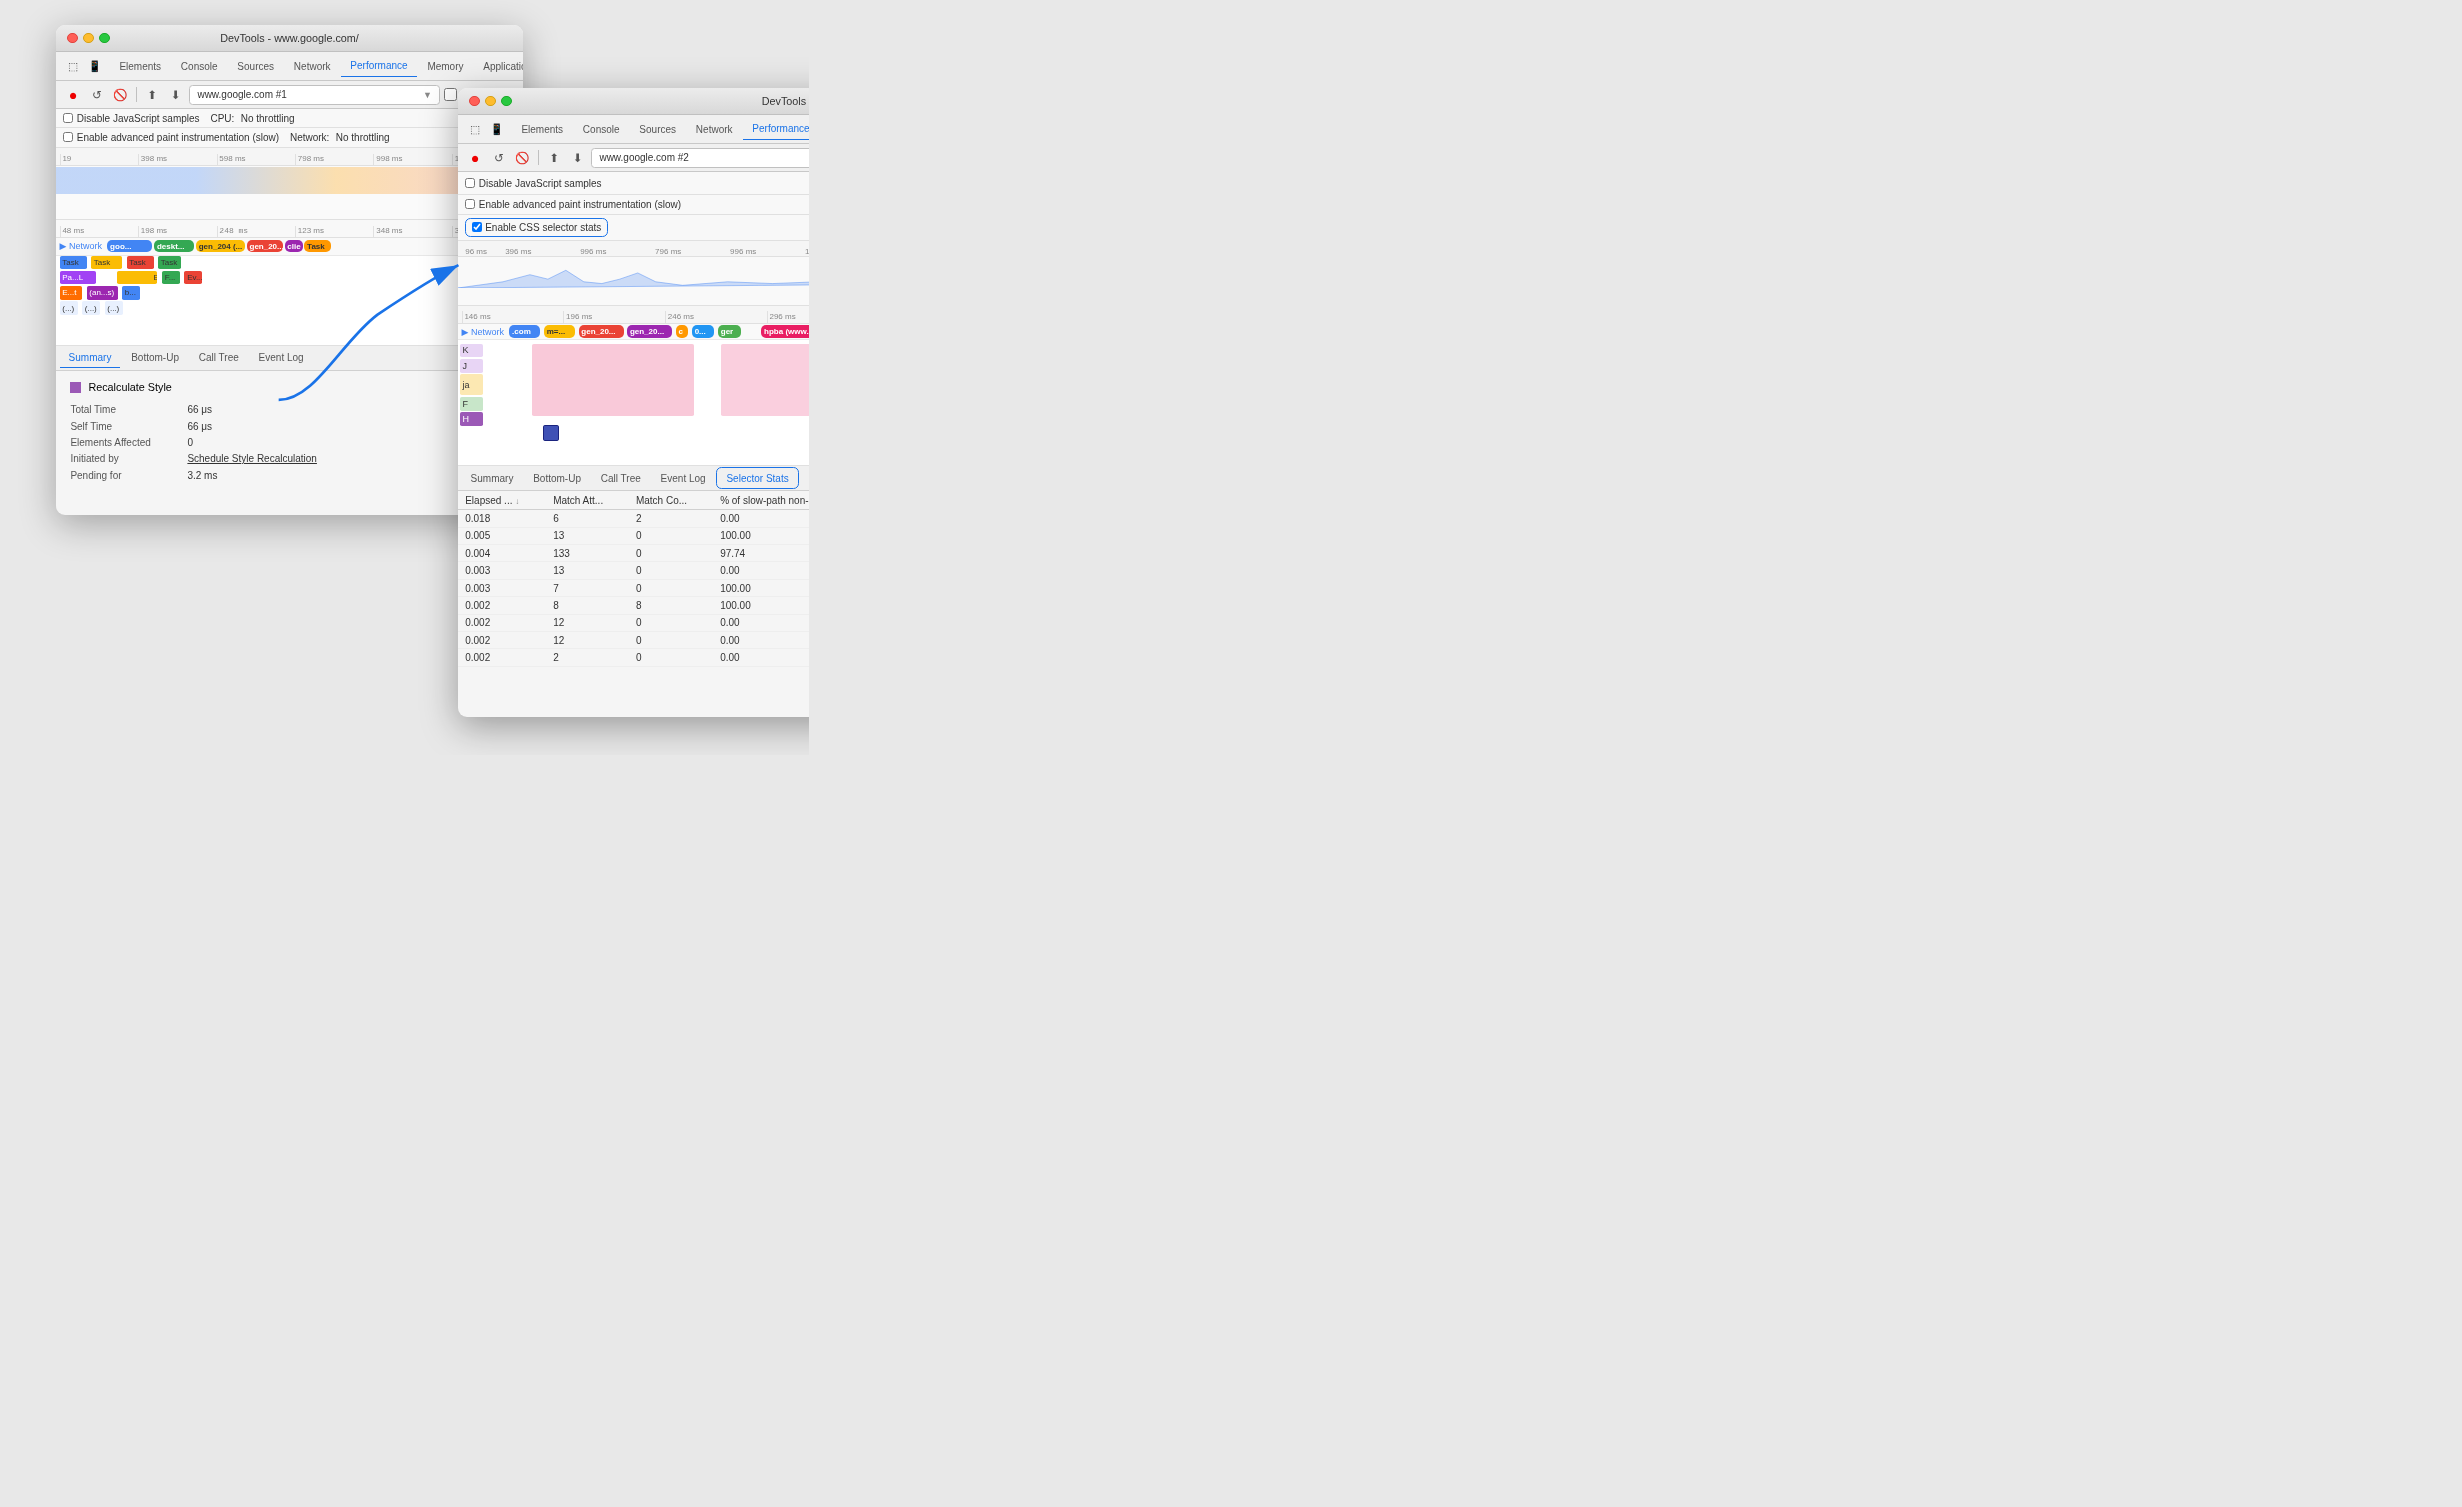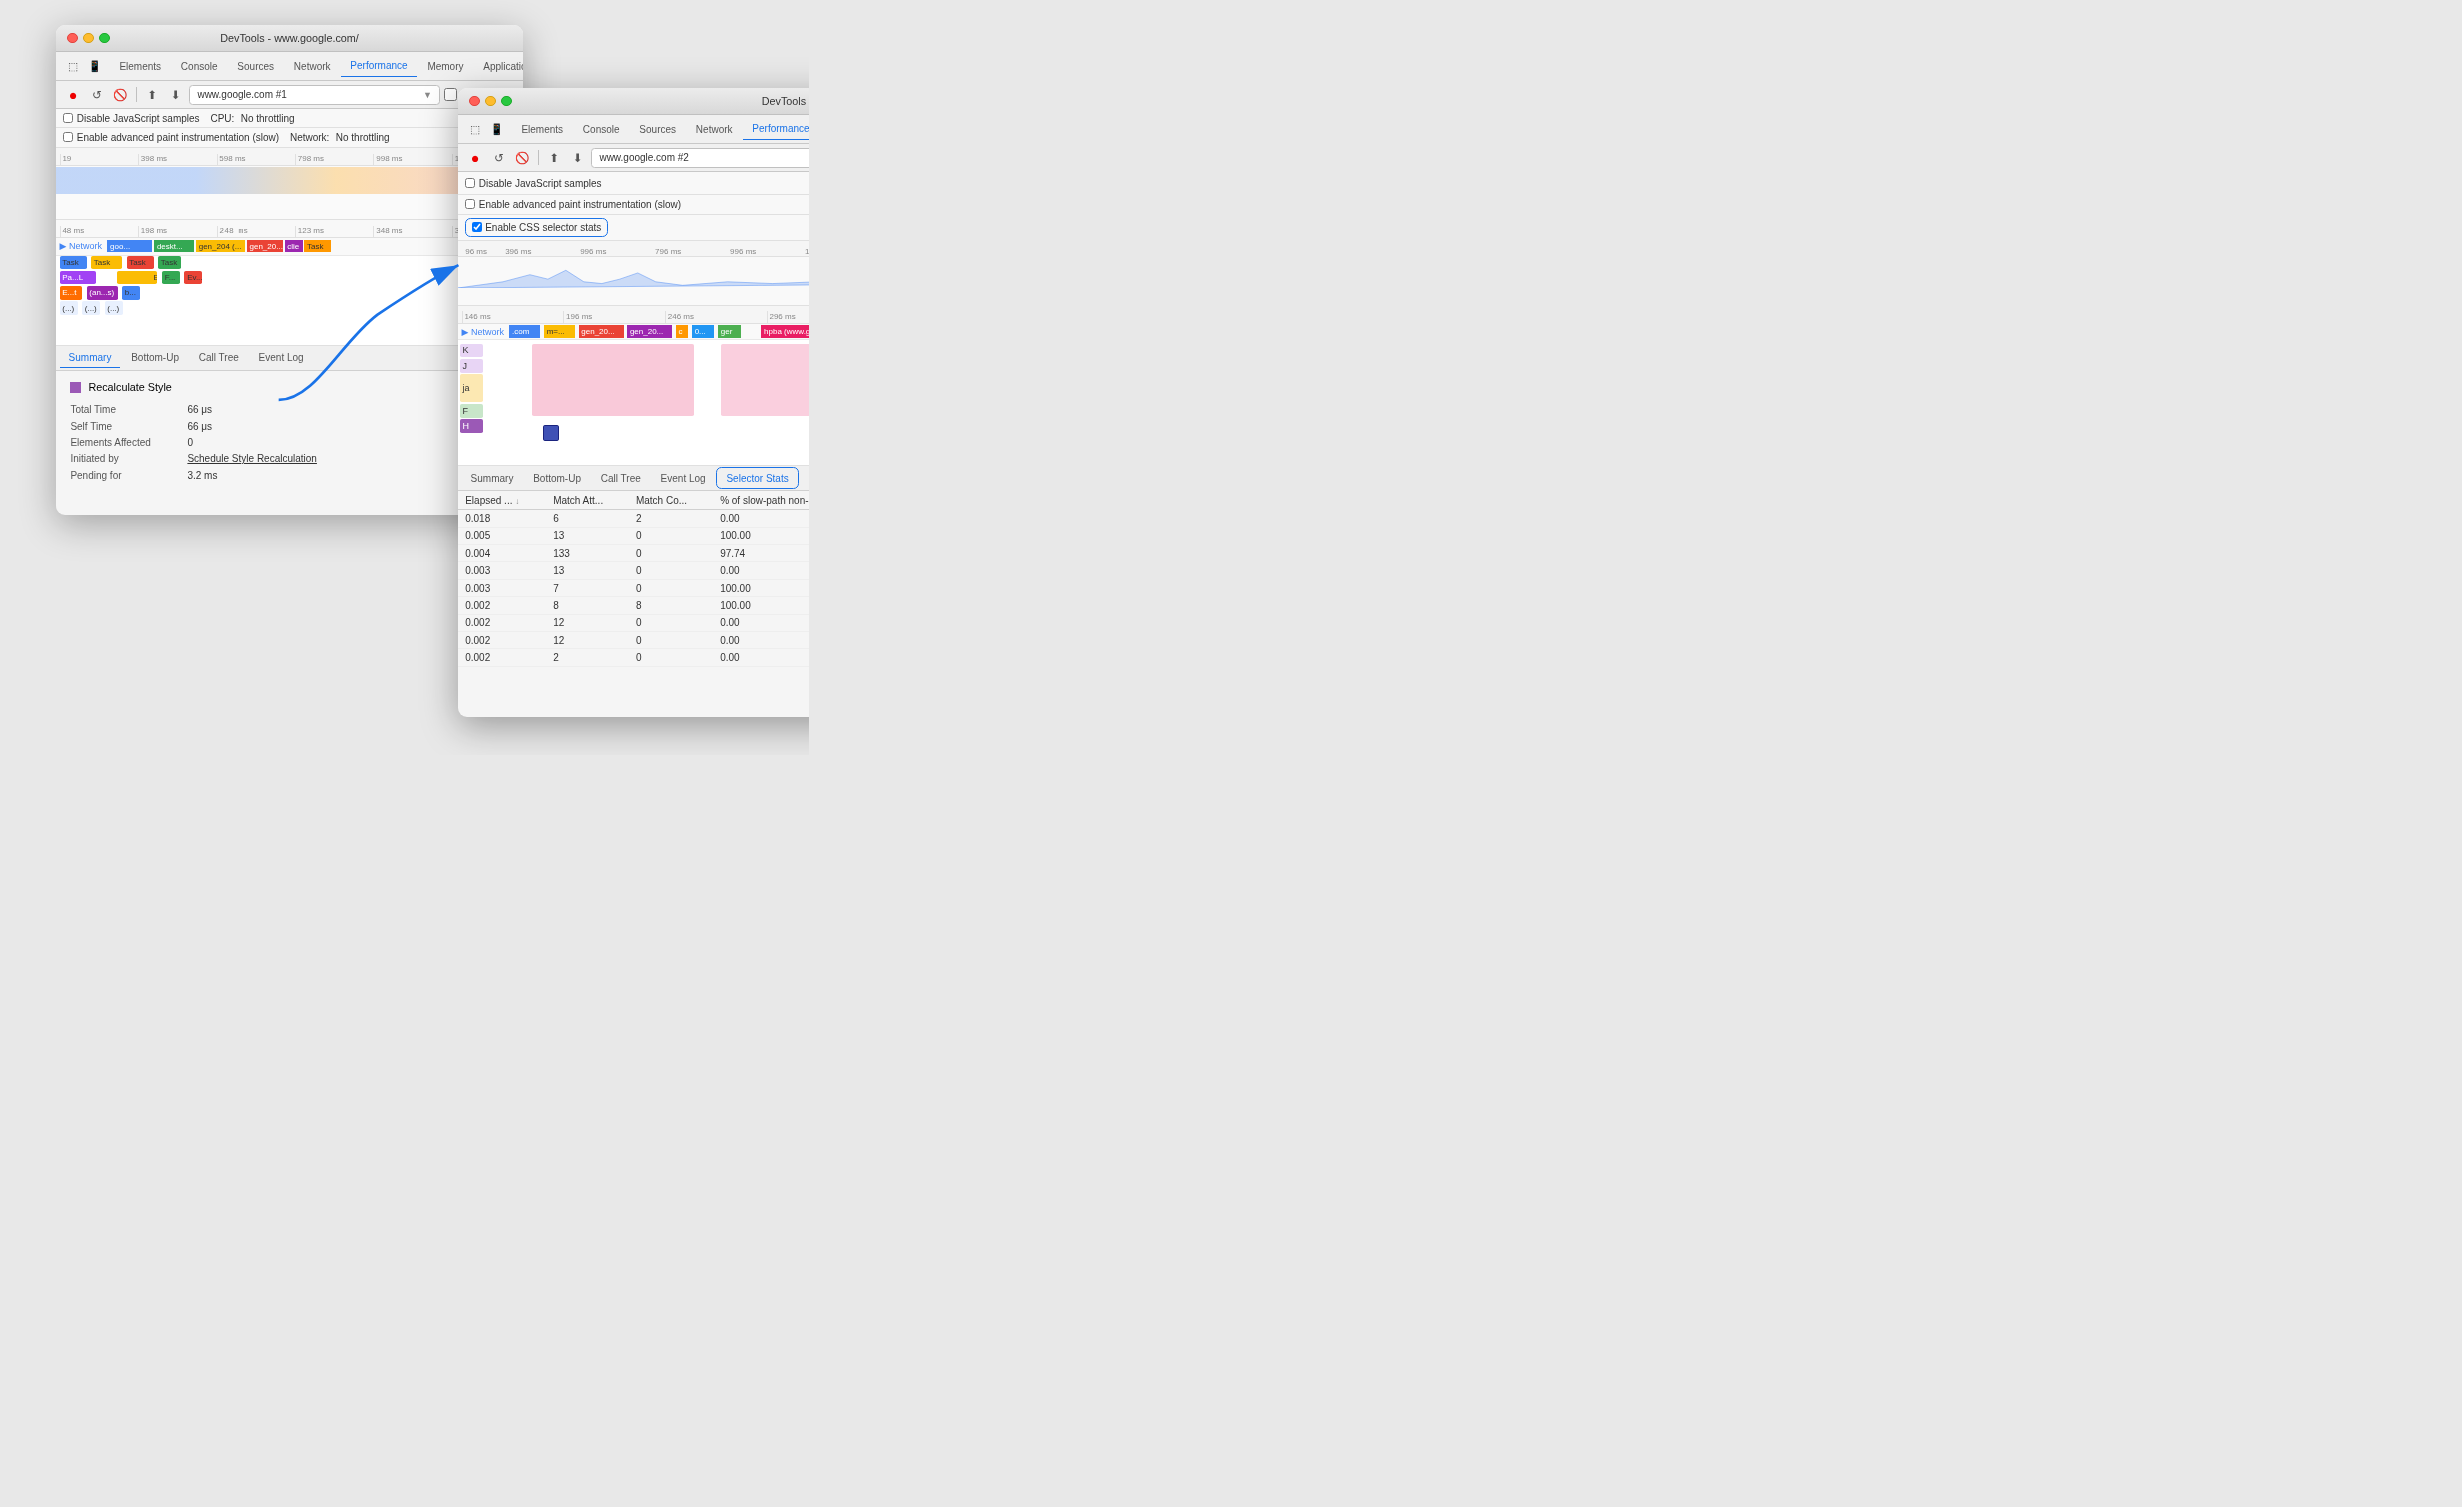--- a/index.html
+++ b/index.html
@@ -211,29 +211,30 @@
       align-items: center;
       padding: 0 3.6px;
       font-size: 9px;
       color: #333;
       overflow: hidden;
       gap: 1.8px;
     }
 
     .net-segment {
       height: 12.6px;
-      border-radius: 0;
+      border-radius: 5px;
       display: flex;
       align-items: center;
       padding: 0 2.7px;
       font-size: 8px;
       color: white;
       white-space: nowrap;
       overflow: hidden;
       flex-shrink: 0;
+      font-weight: bold;
     }
 
     
     .flame-chart {
       height: 144px;
       background: white;
       border-bottom: 0.9px solid #e0e0e0;
       position: relative;
       overflow: hidden;
     }
@@ -685,21 +686,21 @@
       <div class="net-segment" style="background:#e91e63;width:72px;margin-left:19px;">hpba (www.go...</div>
       <div class="net-segment" style="background:#00bcd4;width:49px;margin-left:1.8px;">gen_204 (...</div>
     </div>
 
     <div class="flame-chart" style="height:126px;overflow:hidden;">
       <div style="display:flex;height:100%;gap:1.8px;">
 
         <div style="display:flex;flex-direction:column;gap:1.8px;padding:3.6px 1.8px;width:27px;">
           <div style="font-size:9px;color:#333;height:13.5px;display:flex;align-items:center;background:#e8d5f5;border-radius:1.8px;padding:0 2.7px;">K</div>
           <div style="font-size:9px;color:#333;height:13.5px;display:flex;align-items:center;background:#e8d5f5;border-radius:1.8px;padding:0 2.7px;">J</div>
-          <div style="font-size:9px;color:#333;height:28px;display:flex;align-items:center;background:#fce8b2;border-radius:1.8px;padding:0 2.7px;">ja</div>
+          <div style="font-size:9px;color:#333;height:21px;display:flex;align-items:center;background:#fce8b2;border-radius:1.8px;padding:0 2.7px;">ja</div>
           <div style="font-size:9px;color:#333;height:13.5px;display:flex;align-items:center;background:#c8e6c9;border-radius:1.8px;padding:0 2.7px;">F</div>
           <div style="font-size:9px;color:white;height:13.5px;display:flex;align-items:center;background:#9b59b6;border-radius:1.8px;padding:0 2.7px;">H</div>
         </div>
 
         <div style="flex:1;position:relative;overflow:hidden;">
 
           <div style="position:absolute;top:3.6px;left:45px;width:162px;height:72px;background:#f8bbd0;border-radius:1.8px;opacity:0.8;"></div>
           <div style="position:absolute;top:3.6px;left:234px;width:180px;height:72px;background:#f8bbd0;border-radius:1.8px;opacity:0.7;"></div>
           <div style="position:absolute;top:3.6px;left:440px;width:135px;height:72px;background:#f8bbd0;border-radius:1.8px;opacity:0.6;"></div>
 

